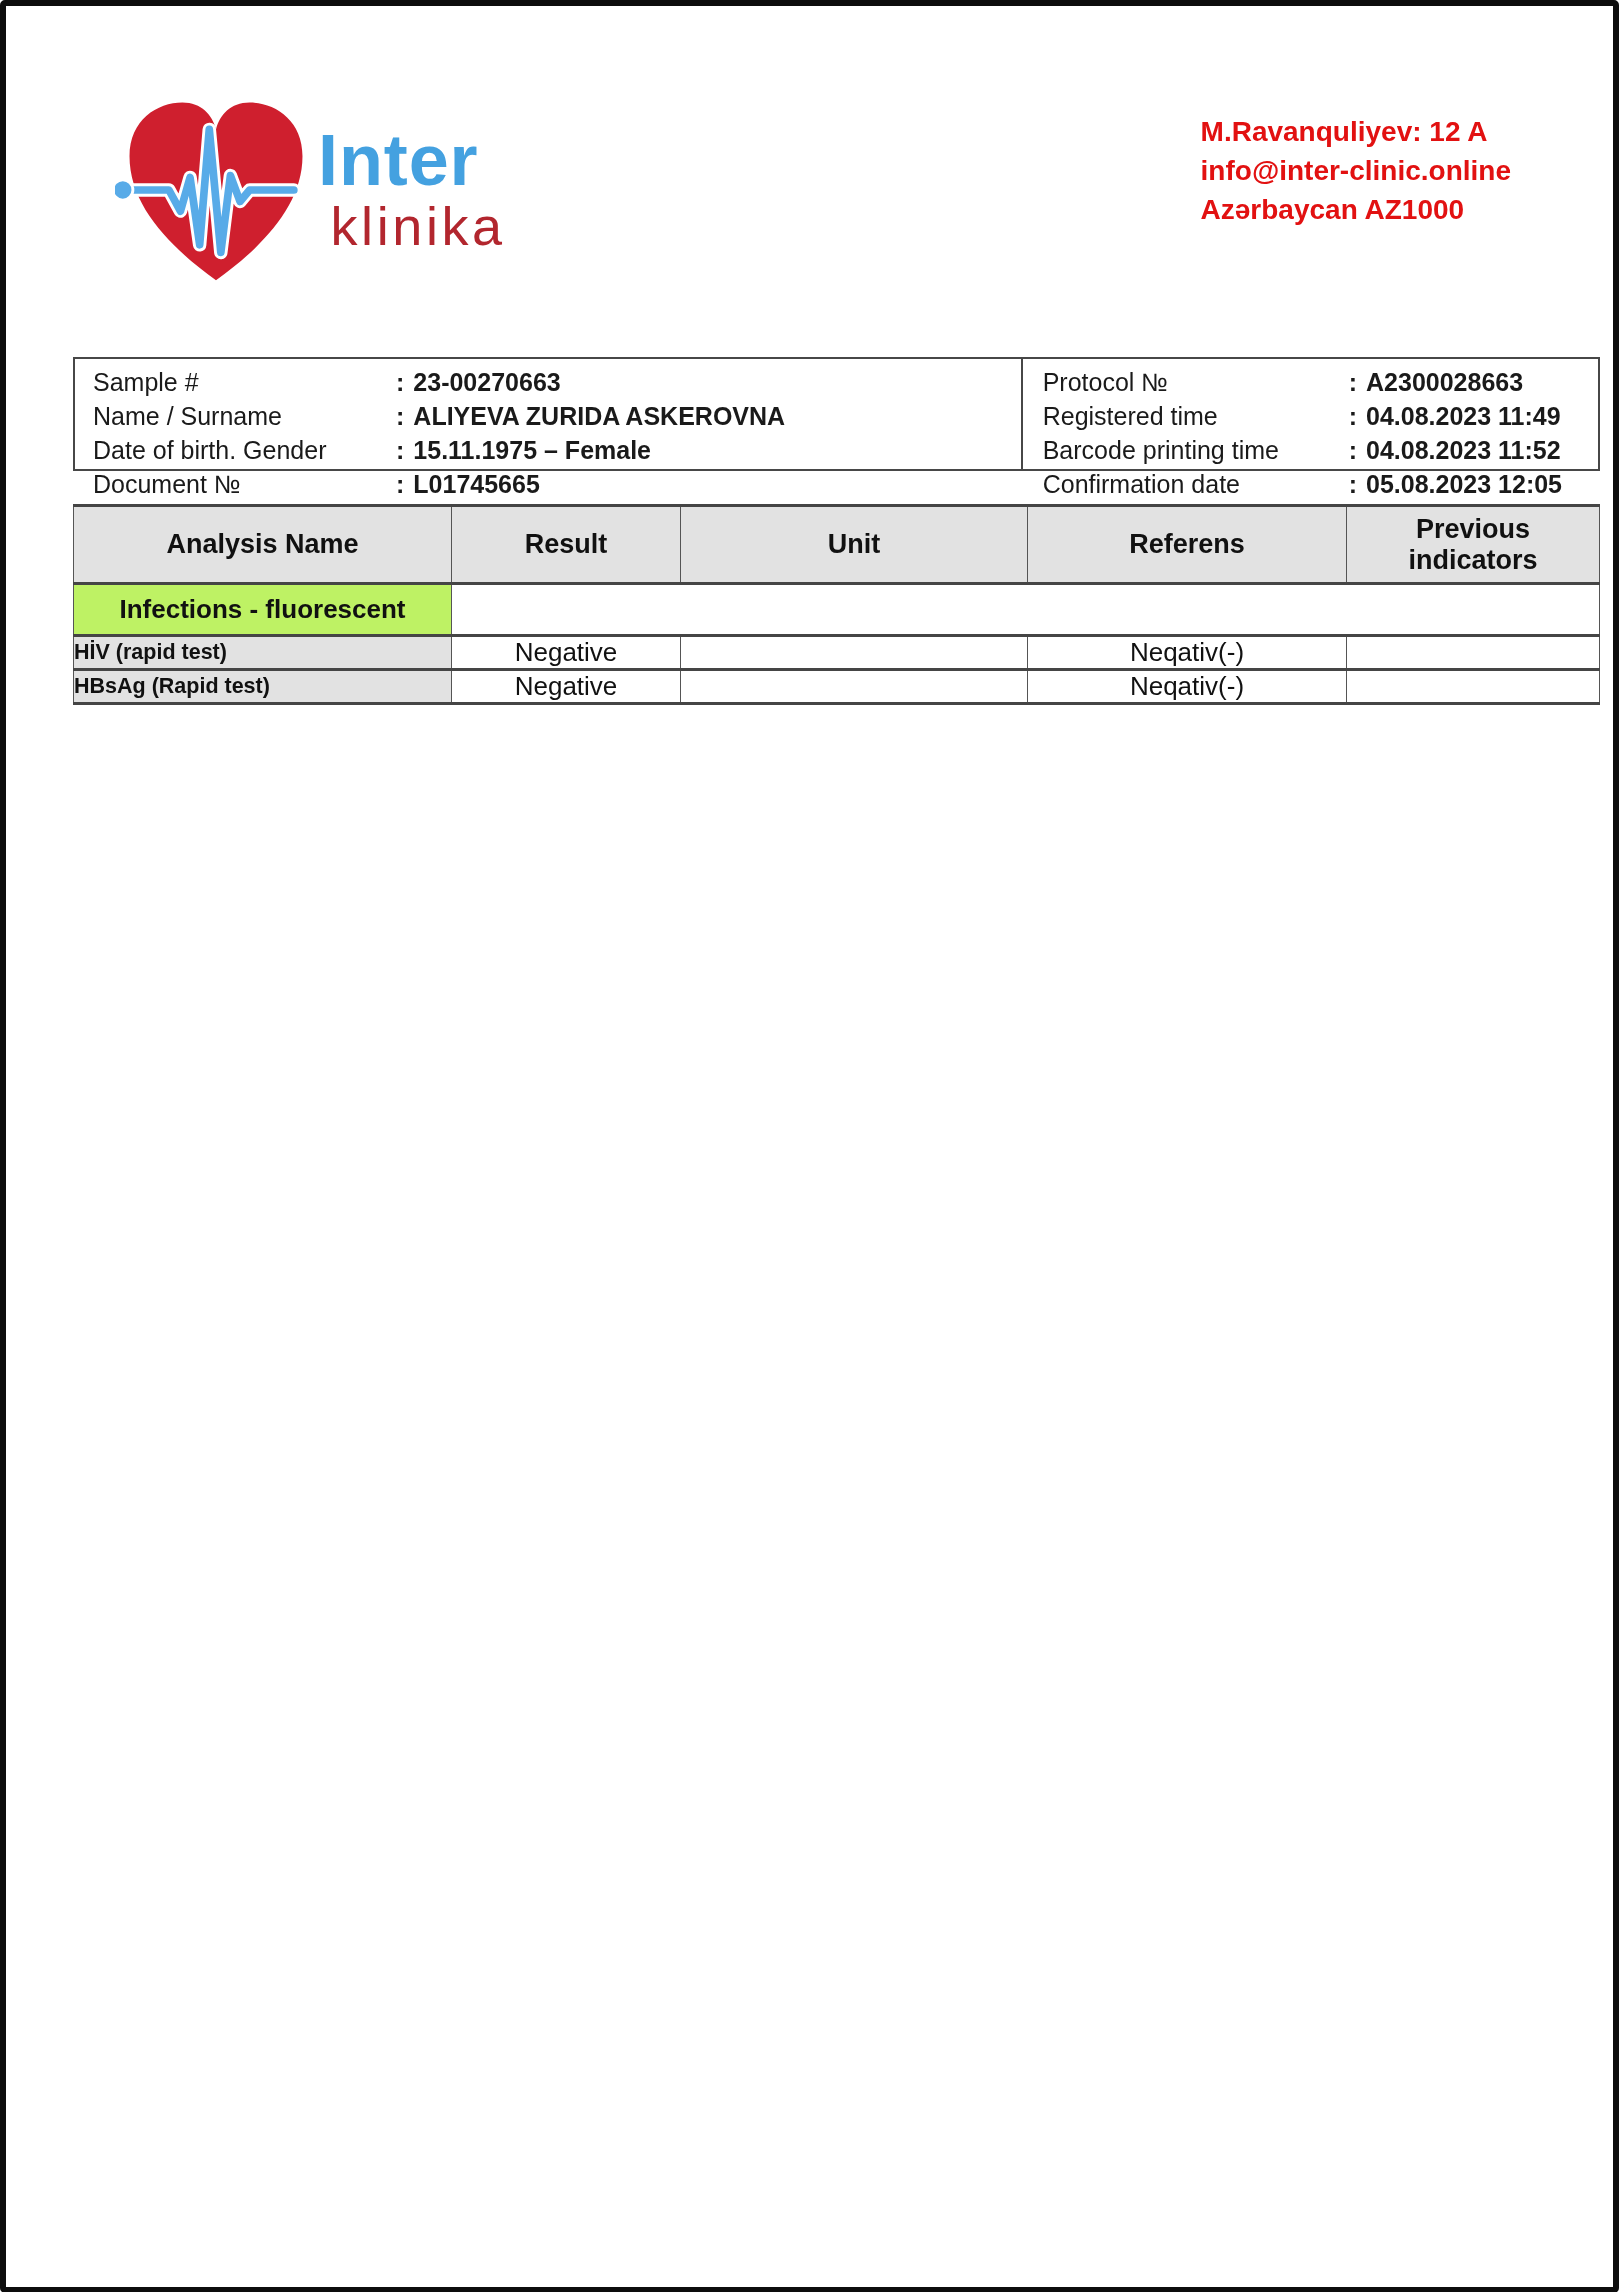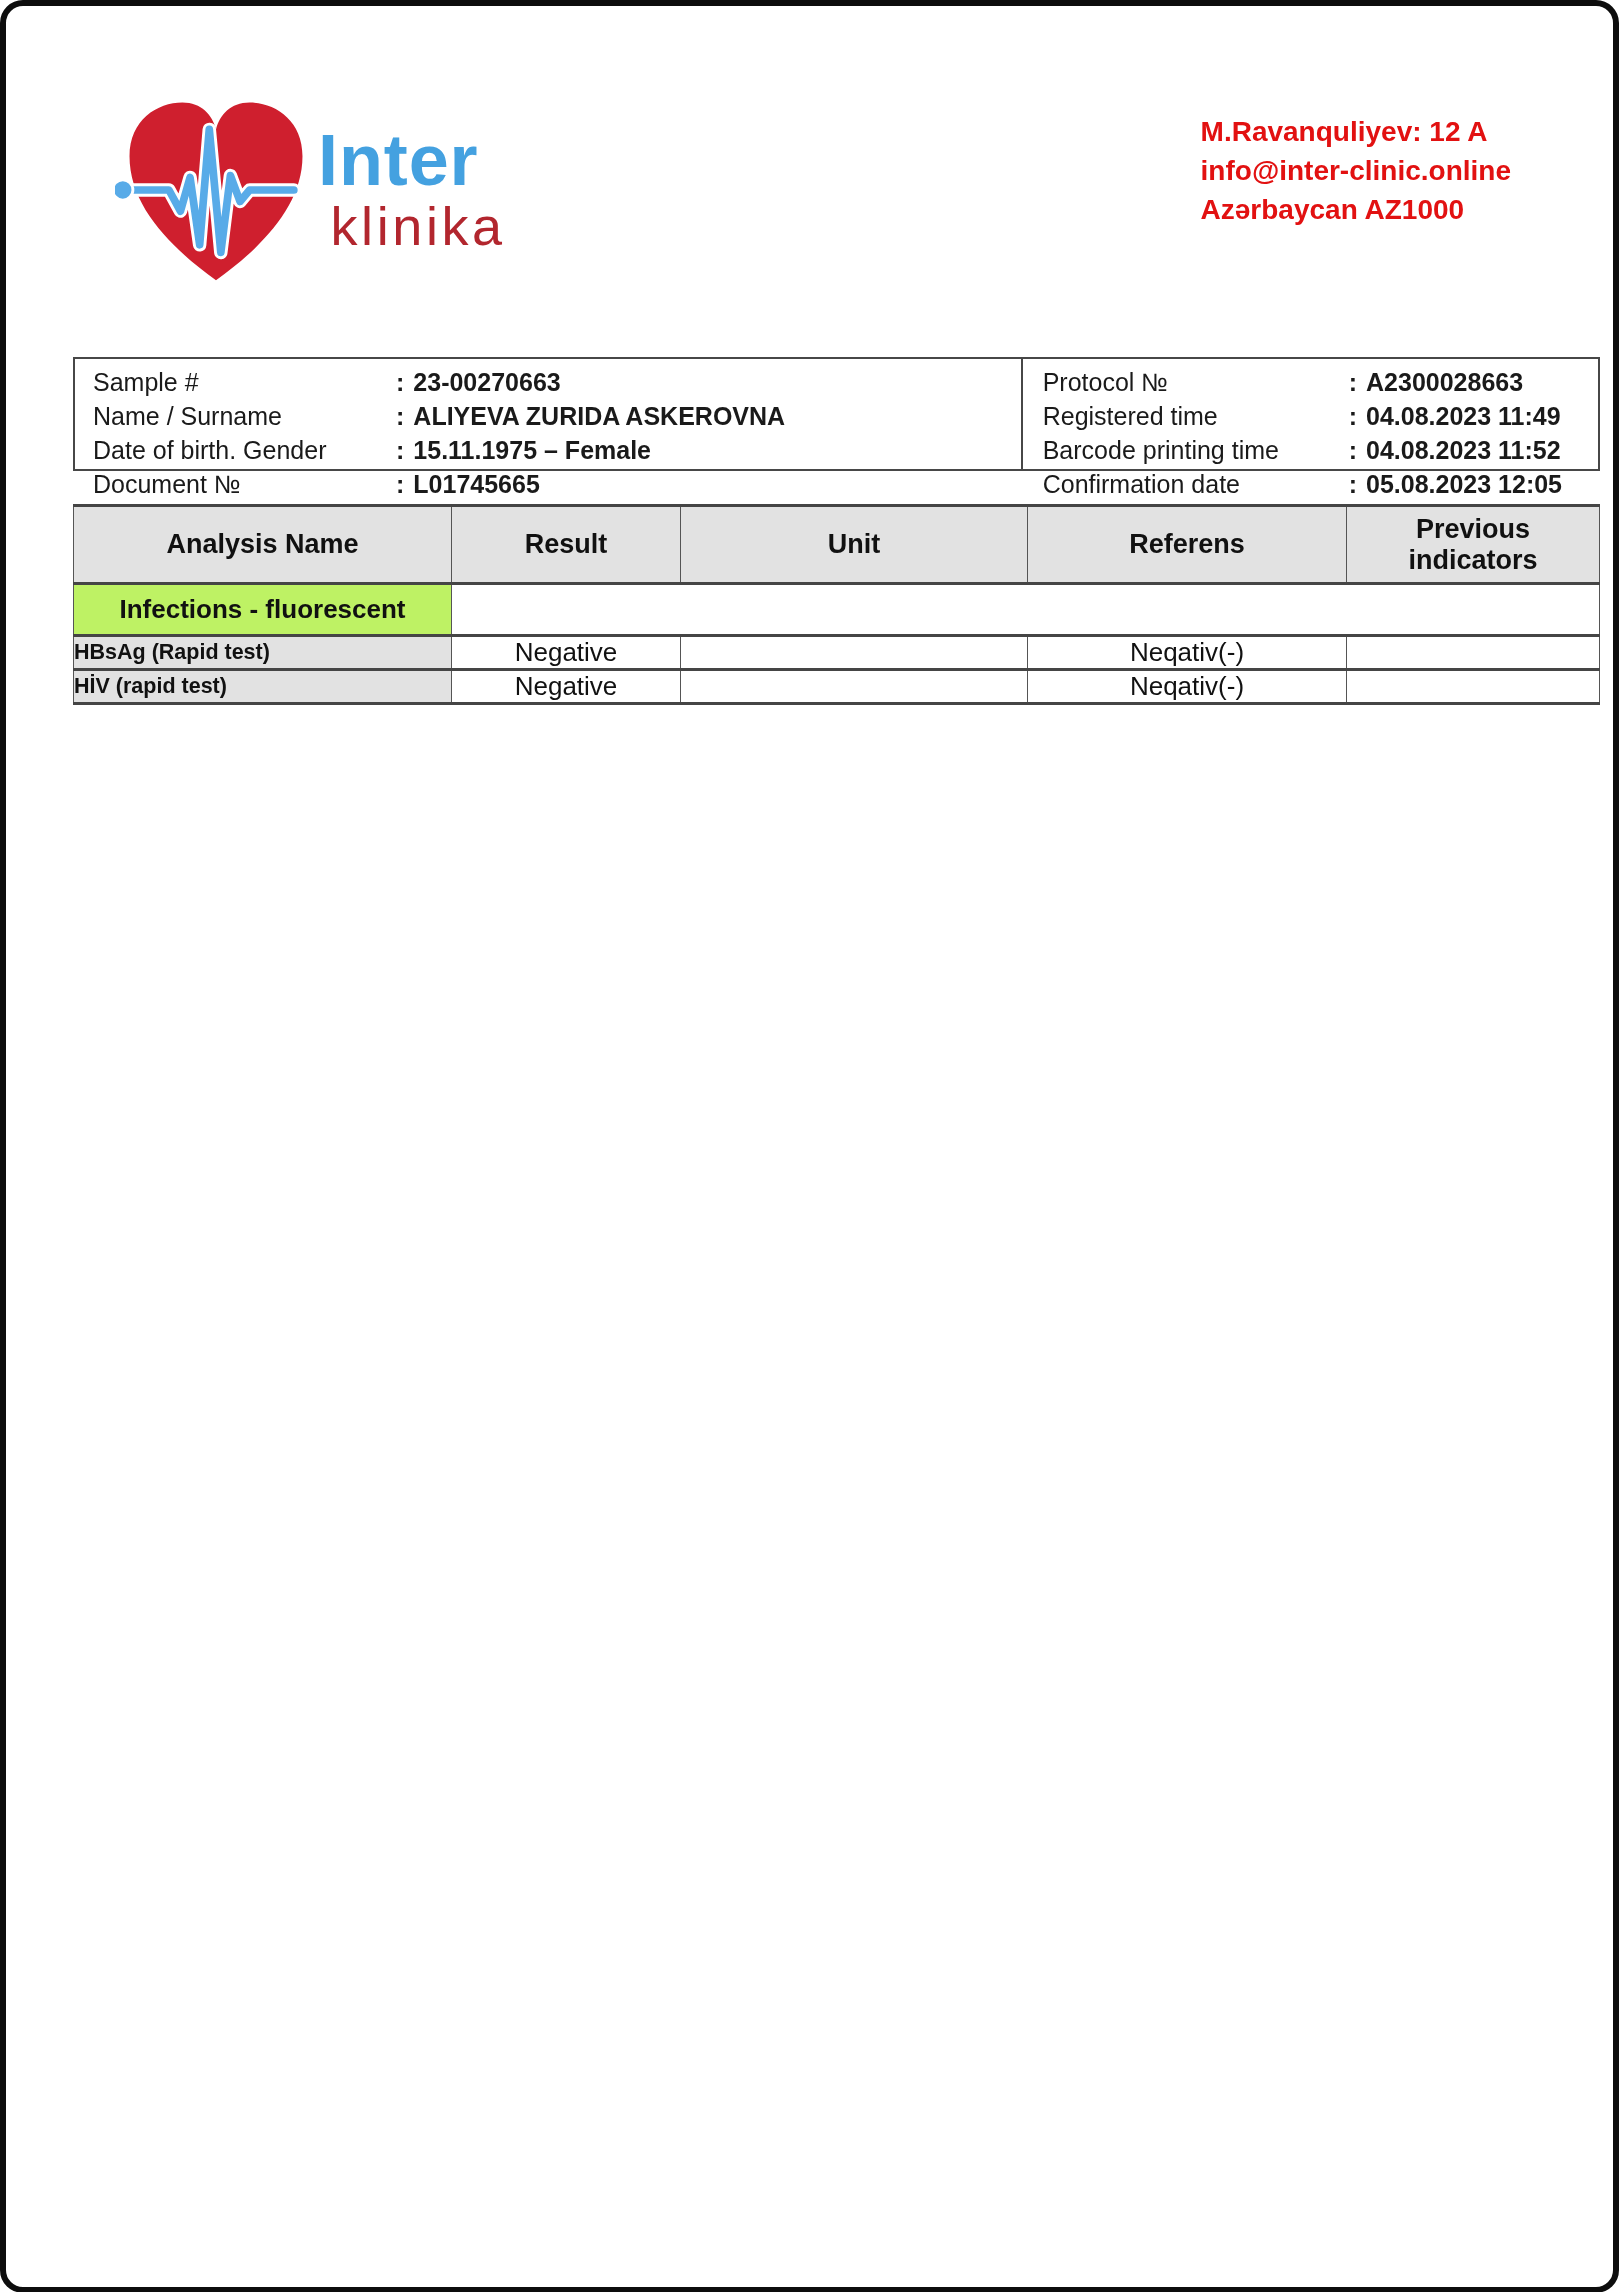--- a/index.html
+++ b/index.html
@@ -3,21 +3,21 @@
 <meta charset="utf-8">
 <style>
   html, body { margin: 0; padding: 0; background: #ffffff; }
   .page {
     position: relative;
     width: 1619px;
     height: 2293px;
     box-sizing: border-box;
     background: #ffffff;
     border: 6.3px solid #0d0d0d;
-    border-radius: 23px;
+    border-radius: 5px;
     overflow: hidden;
     font-family: "Liberation Sans", sans-serif;
     color: #1a1a1a;
   }
 
   
   .logo-heart-wrap { position: absolute; left: 109px; top: 85px; }
   .brand { position: absolute; left: 312px; top: 118px; }
   .brand-primary {
     font-size: 72px; font-weight: bold; color: #44a1e0;
@@ -164,28 +164,28 @@
         <th>Previous indicators</th>
       </tr>
     </thead>
     <tbody>
       <tr class="row-section">
         <td class="section-cell">Infections - fluorescent</td>
         <td colspan="4"></td>
       </tr>
 
       <tr class="row-data">
-        <td class="name-cell">HBsAg (Rapid test)</td>
+        <td class="name-cell">HİV (rapid test)</td>
         <td class="val-cell">Negative</td>
         <td class="val-cell"></td>
         <td class="val-cell">Neqativ(-)</td>
         <td class="val-cell"></td>
       </tr>
       <tr class="row-data">
-        <td class="name-cell">HİV (rapid test)</td>
+        <td class="name-cell">HBsAg (Rapid test)</td>
         <td class="val-cell">Negative</td>
         <td class="val-cell"></td>
         <td class="val-cell">Neqativ(-)</td>
         <td class="val-cell"></td>
       </tr>
     </tbody>
   </table>
 
 </div>
 

